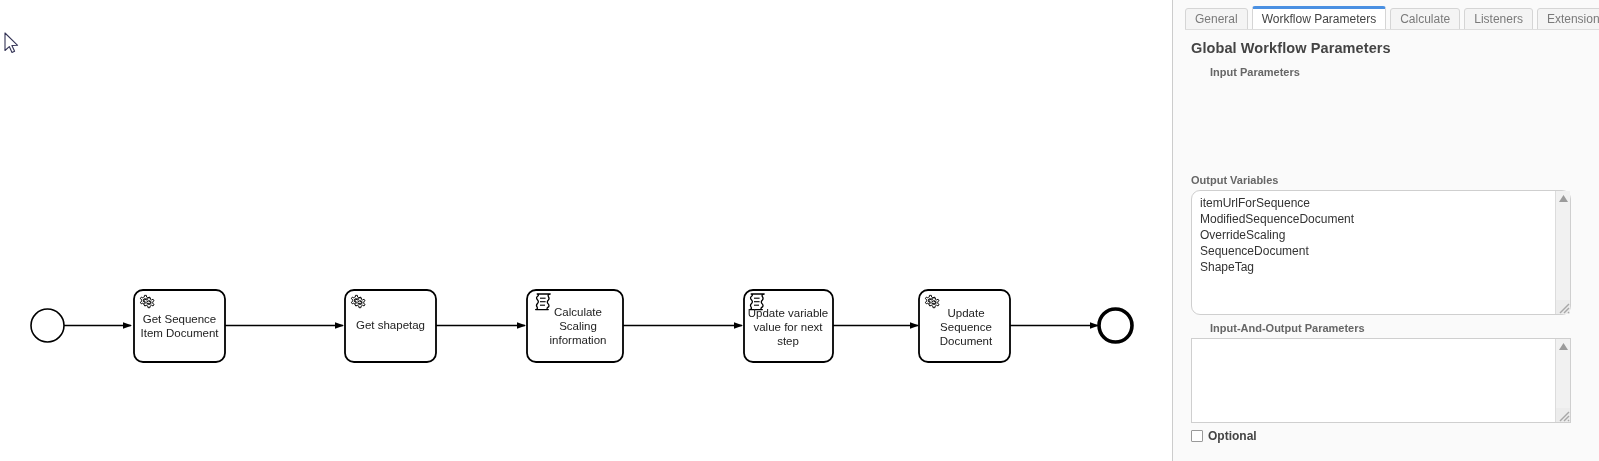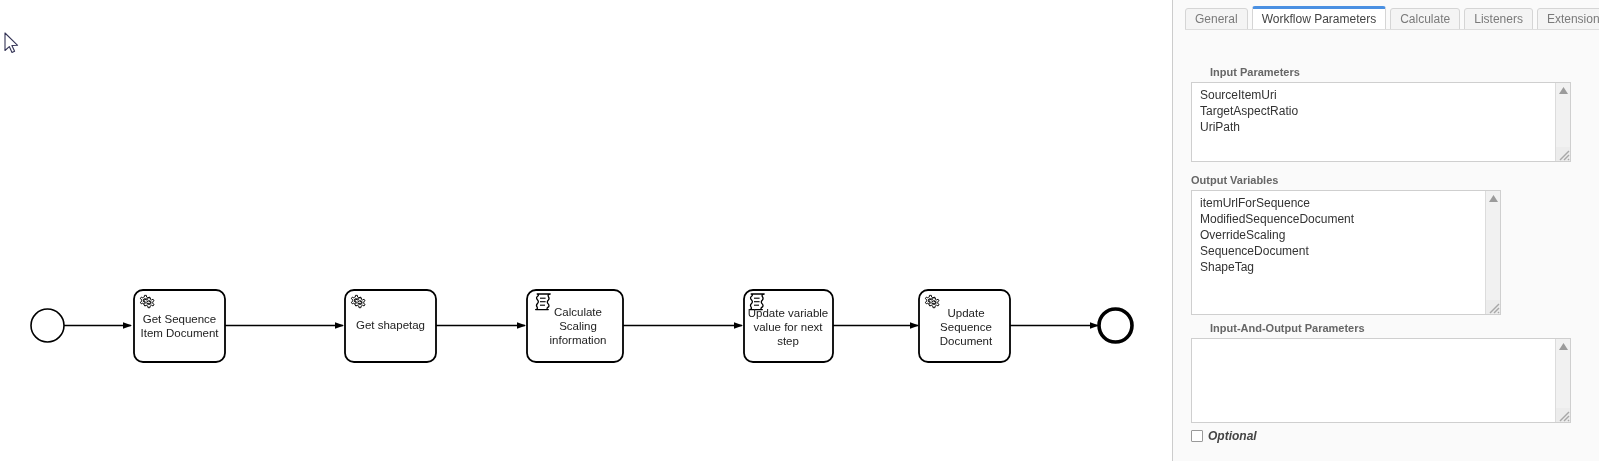--- a/index.html
+++ b/index.html
@@ -249,49 +249,26 @@
         </div>
         <div class="tab">
           <span>Listeners</span>
         </div>
         <div class="tab">
           <span>Extensions</span>
         </div>
       </div>
       <div class="tabstrip-underline"></div>
 
+      <div class="section-title">Global Workflow Parameters</div>
 
       <div class="field-label" style="top:66px;padding-left:19px;">Input Parameters</div>
-      <div class="ta-wrap" style="top:82px; width:380px; height:80px;">
-        <div class="ta-text">SourceItemUri
-TargetAspectRatio
-UriPath</div>
-        <div class="ta-scroll">
-          <div class="sb-arrow up">
-            <svg width="11" height="9" viewBox="0 0 11 9">
-                <path d="M5.5 1 L10 8 L1 8 Z" fill="#9b9b9b"></path>
-              </svg>
-          </div>
-          <div class="sb-arrow down">
-            <svg width="11" height="9" viewBox="0 0 11 9">
-                <path d="M5.5 8 L1 1 L10 1 Z" fill="#9b9b9b"></path>
-              </svg>
-          </div>
-        </div>
-        <div class="resize-grip">
-          <svg width="14" height="14" viewBox="0 0 14 14">
-            <line x1="13" y1="4" x2="4" y2="13" stroke="#a8a8a8" stroke-width="1.4"></line>
-            <line x1="13" y1="8" x2="8" y2="13" stroke="#a8a8a8" stroke-width="1.4"></line>
-            <line x1="13" y1="12" x2="12" y2="13" stroke="#a8a8a8" stroke-width="1.4"></line>
-          </svg>
-        </div>
-      </div>
 
       <div class="field-label" style="top:174px;">Output Variables</div>
-      <div class="ta-wrap" style="top:190px; width:310px; height:125px;">
+      <div class="ta-wrap" style="top:190px; width:380px; height:125px;border-radius:9px;">
         <div class="ta-text">itemUrlForSequence
 ModifiedSequenceDocument
 OverrideScaling
 SequenceDocument
 ShapeTag</div>
         <div class="ta-scroll">
           <div class="sb-arrow up">
             <svg width="11" height="9" viewBox="0 0 11 9">
                 <path d="M5.5 1 L10 8 L1 8 Z" fill="#9b9b9b"></path>
               </svg>
@@ -328,21 +305,21 @@
         </div>
         <div class="resize-grip">
           <svg width="14" height="14" viewBox="0 0 14 14">
             <line x1="13" y1="4" x2="4" y2="13" stroke="#a8a8a8" stroke-width="1.4"></line>
             <line x1="13" y1="8" x2="8" y2="13" stroke="#a8a8a8" stroke-width="1.4"></line>
             <line x1="13" y1="12" x2="12" y2="13" stroke="#a8a8a8" stroke-width="1.4"></line>
           </svg>
         </div>
       </div>
 
-      <div class="checkbox-row" style="top:429px;font-style:italic;">
+      <div class="checkbox-row" style="top:429px;">
         <span class="cbox"></span>
         <span class="cbox-label">Optional</span>
       </div>
 
     </div>
   </div>
 
 </div>
 
 </body></html>

